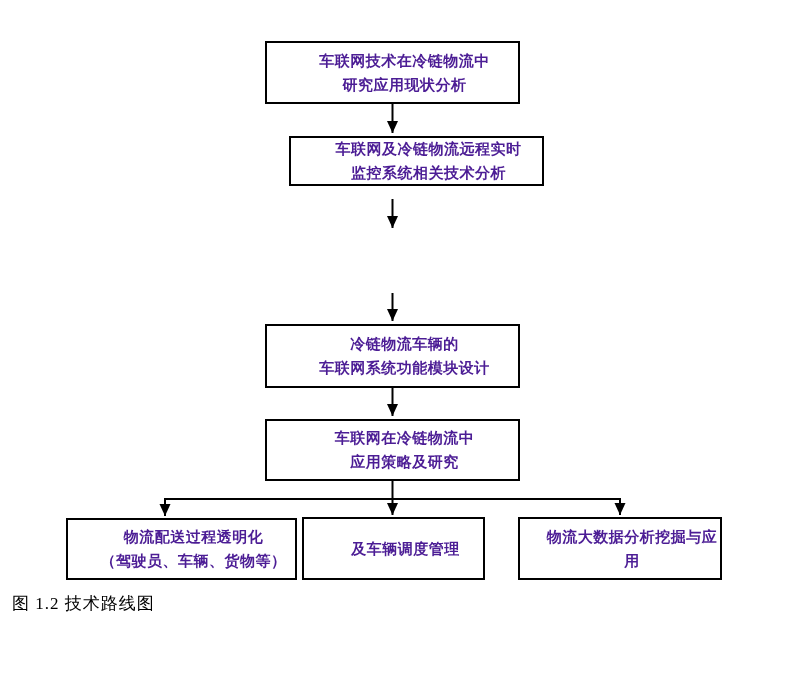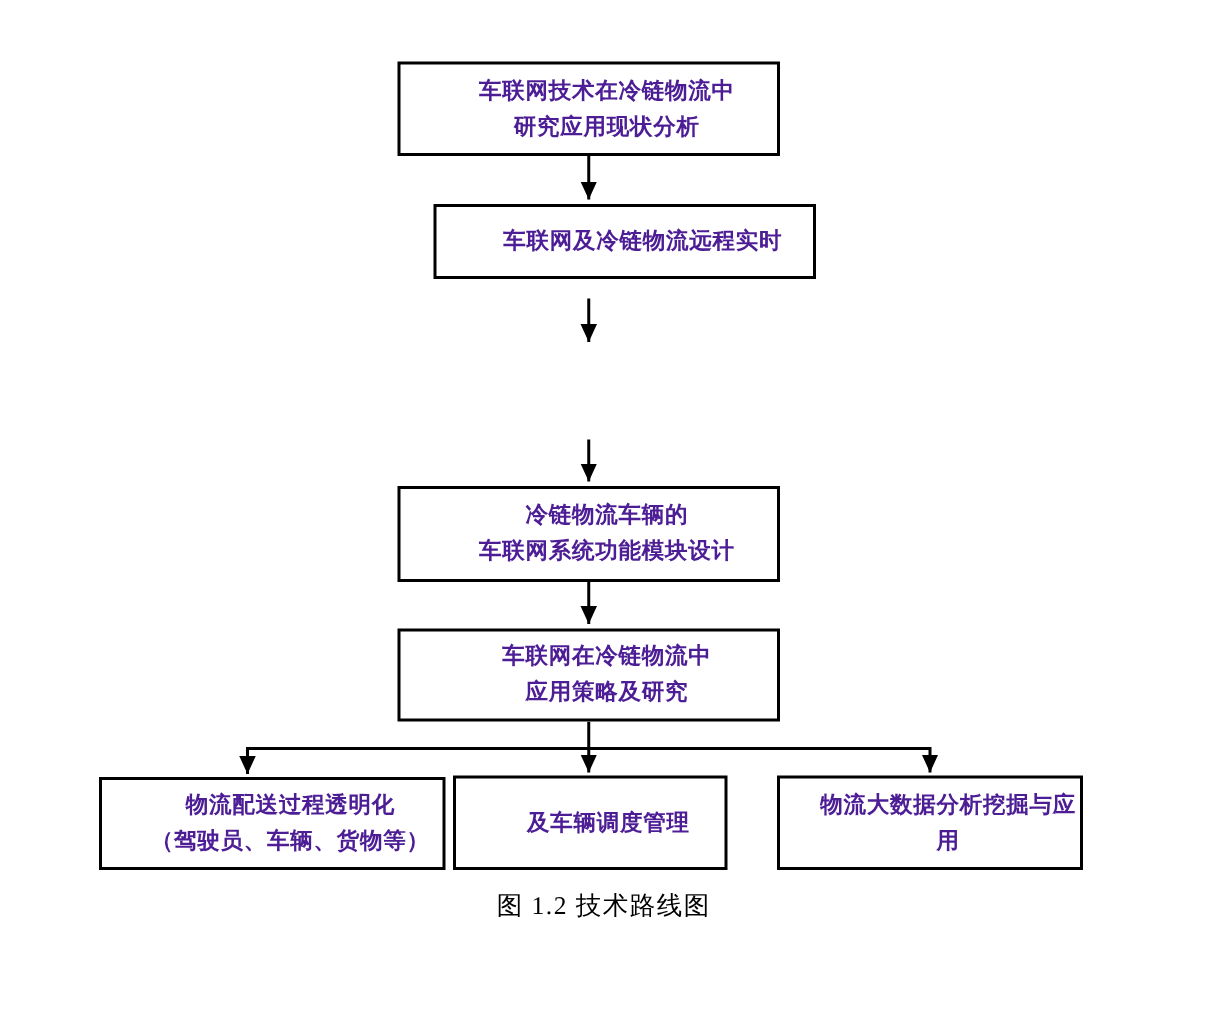--- a/index.html
+++ b/index.html
@@ -47,25 +47,26 @@
   .n5 { left: 265px; top: 419px; width: 255px; height: 62px; }
   
   .n6 { left: 66px;  top: 518px; width: 231px; height: 62px; }
   .n7 { left: 302px; top: 517px; width: 183px; height: 63px; }
   .n8 { left: 518px; top: 517px; width: 204px; height: 63px; }
   .caption {
     position: absolute;
     left: 0;
     right: 0;
     top: 592px;
-    text-align: center;
+    text-align: left;
     font-family: "Liberation Serif", serif;
     font-size: 17px;
     color: #000000;
     letter-spacing: 1px;
+    padding-left: 12px;
   }
 </style>
 </head>
 <body>
 
 <div class="canvas">
 
   <svg class="connector-layer" width="805" height="673" viewBox="0 0 805 673" xmlns="http://www.w3.org/2000/svg">
     <defs>
       <marker id="ah" markerUnits="userSpaceOnUse" markerWidth="13" markerHeight="12" refX="12" refY="6" orient="auto">
@@ -86,20 +87,21 @@
     <line x1="620" y1="498" x2="620" y2="515" stroke="#000" stroke-width="2" marker-end="url(#ah)"></line>
   </svg>
 
   <div class="node n1">
     <span>车联网技术在冷链物流中</span>
     <span>研究应用现状分析</span>
   </div>
 
   <div class="node n2">
     <span>车联网及冷链物流远程实时</span>
+    <span>监控系统相关技术分析</span>
   </div>
 
 
   <div class="node n4">
     <span>冷链物流车辆的</span>
     <span>车联网系统功能模块设计</span>
   </div>
 
   <div class="node n5">
     <span>车联网在冷链物流中</span>

